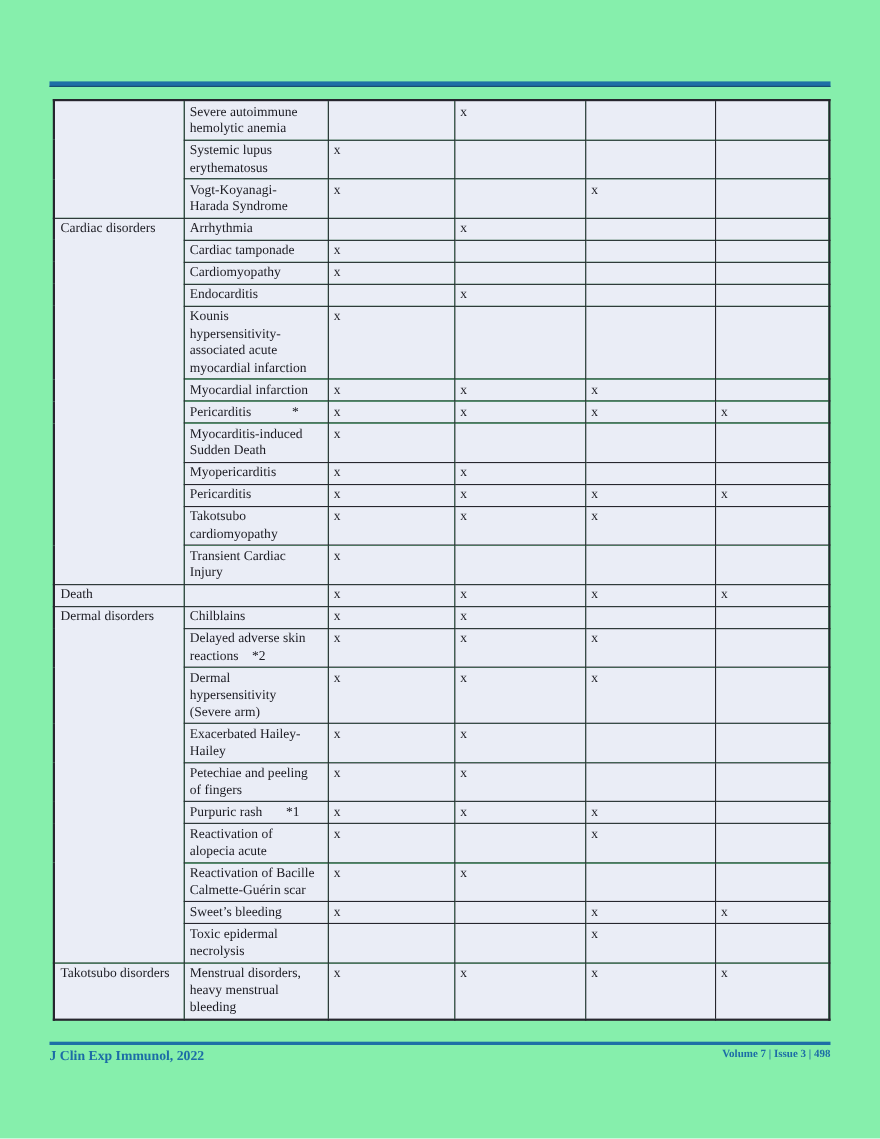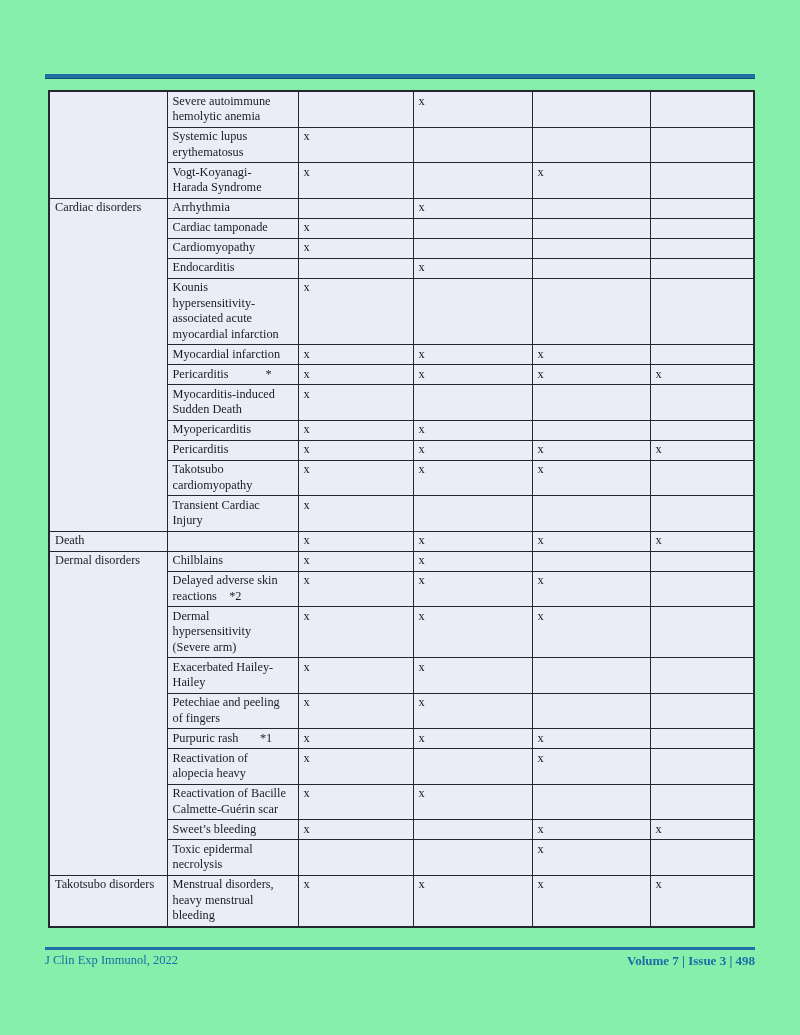--- a/index.html
+++ b/index.html
@@ -58,28 +58,28 @@
     top: 947px;
     width: 710px;
     height: 2.5px;
     background: #1e6fa6;
   }
   .footer-journal {
     position: absolute;
     left: 45px;
     top: 953px;
     font-size: 12.5px;
-    font-weight: normal;
+    font-weight: bold;
     color: #1c6ca6;
   }
   .footer-volume {
     position: absolute;
     right: 45px;
     top: 953px;
-    font-size: 13px;
+    font-size: 10px;
     font-weight: bold;
     color: #1c6ca6;
     text-align: right;
   }
 </style>
 </head>
 <body>
 
 <div class="page">
 
@@ -262,21 +262,21 @@
         </tr>
         <tr>
           <td class="cond">Purpuric rash       *1</td>
           <td class="mark">x</td>
           <td class="mark">x</td>
           <td class="mark">x</td>
           <td class="mark"></td>
         </tr>
         <tr>
           <td class="cond">Reactivation of
-alopecia heavy</td>
+alopecia acute</td>
           <td class="mark">x</td>
           <td class="mark"></td>
           <td class="mark">x</td>
           <td class="mark"></td>
         </tr>
         <tr>
           <td class="cond">Reactivation of Bacille
 Calmette-Guérin scar</td>
           <td class="mark">x</td>
           <td class="mark">x</td>

